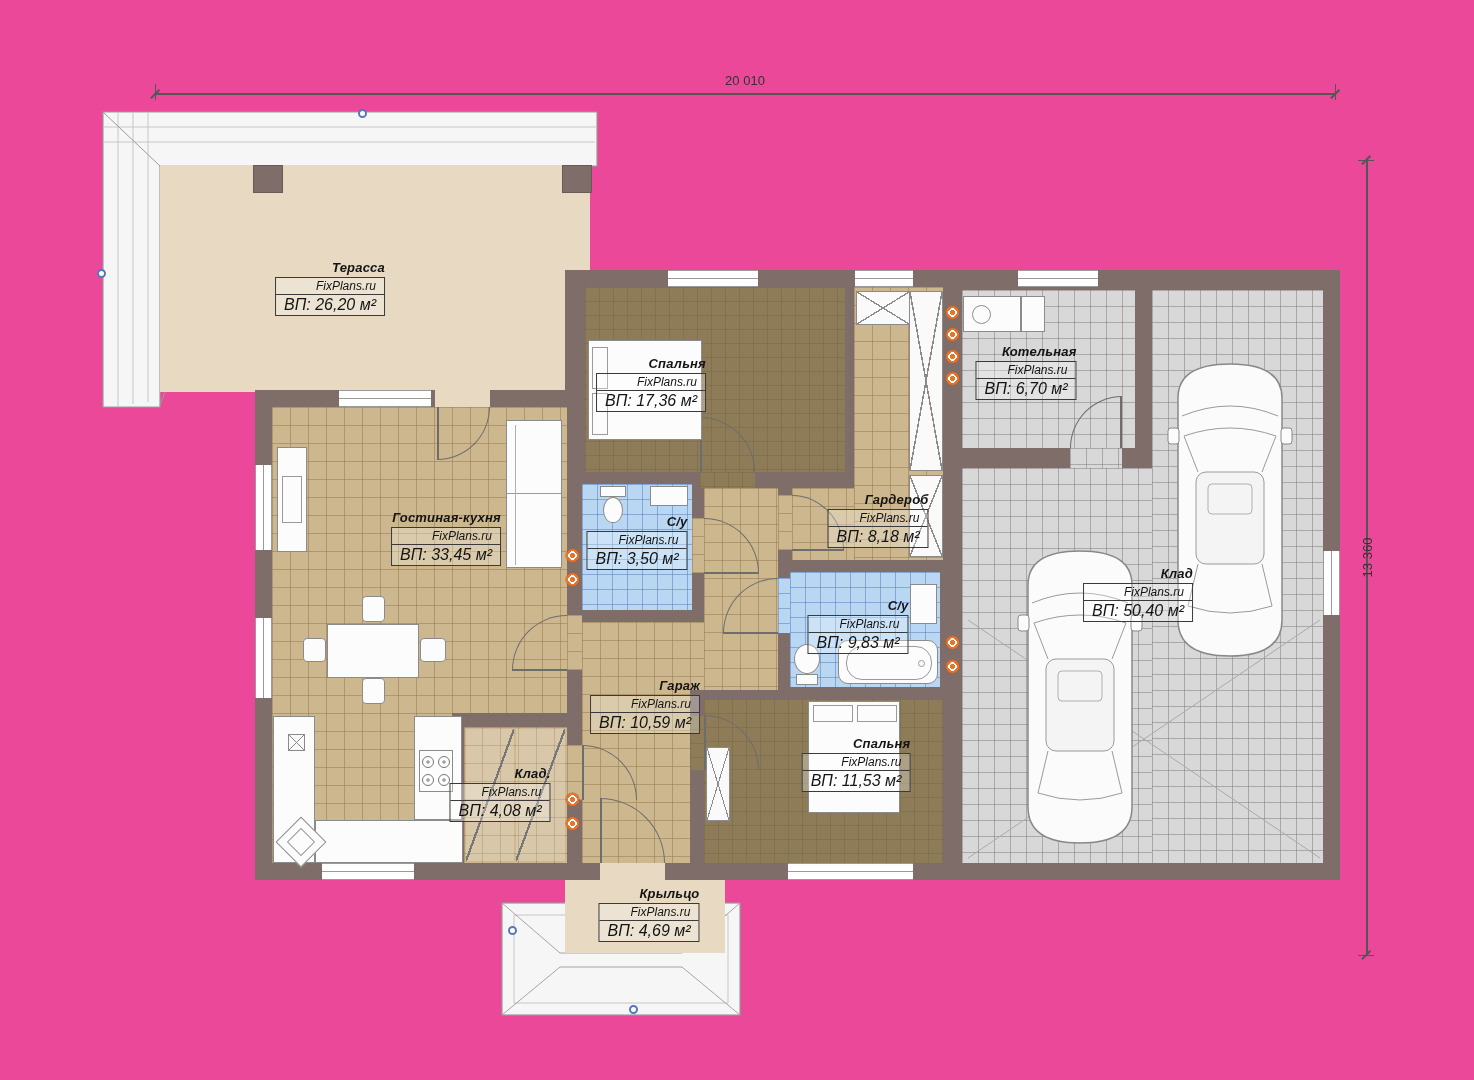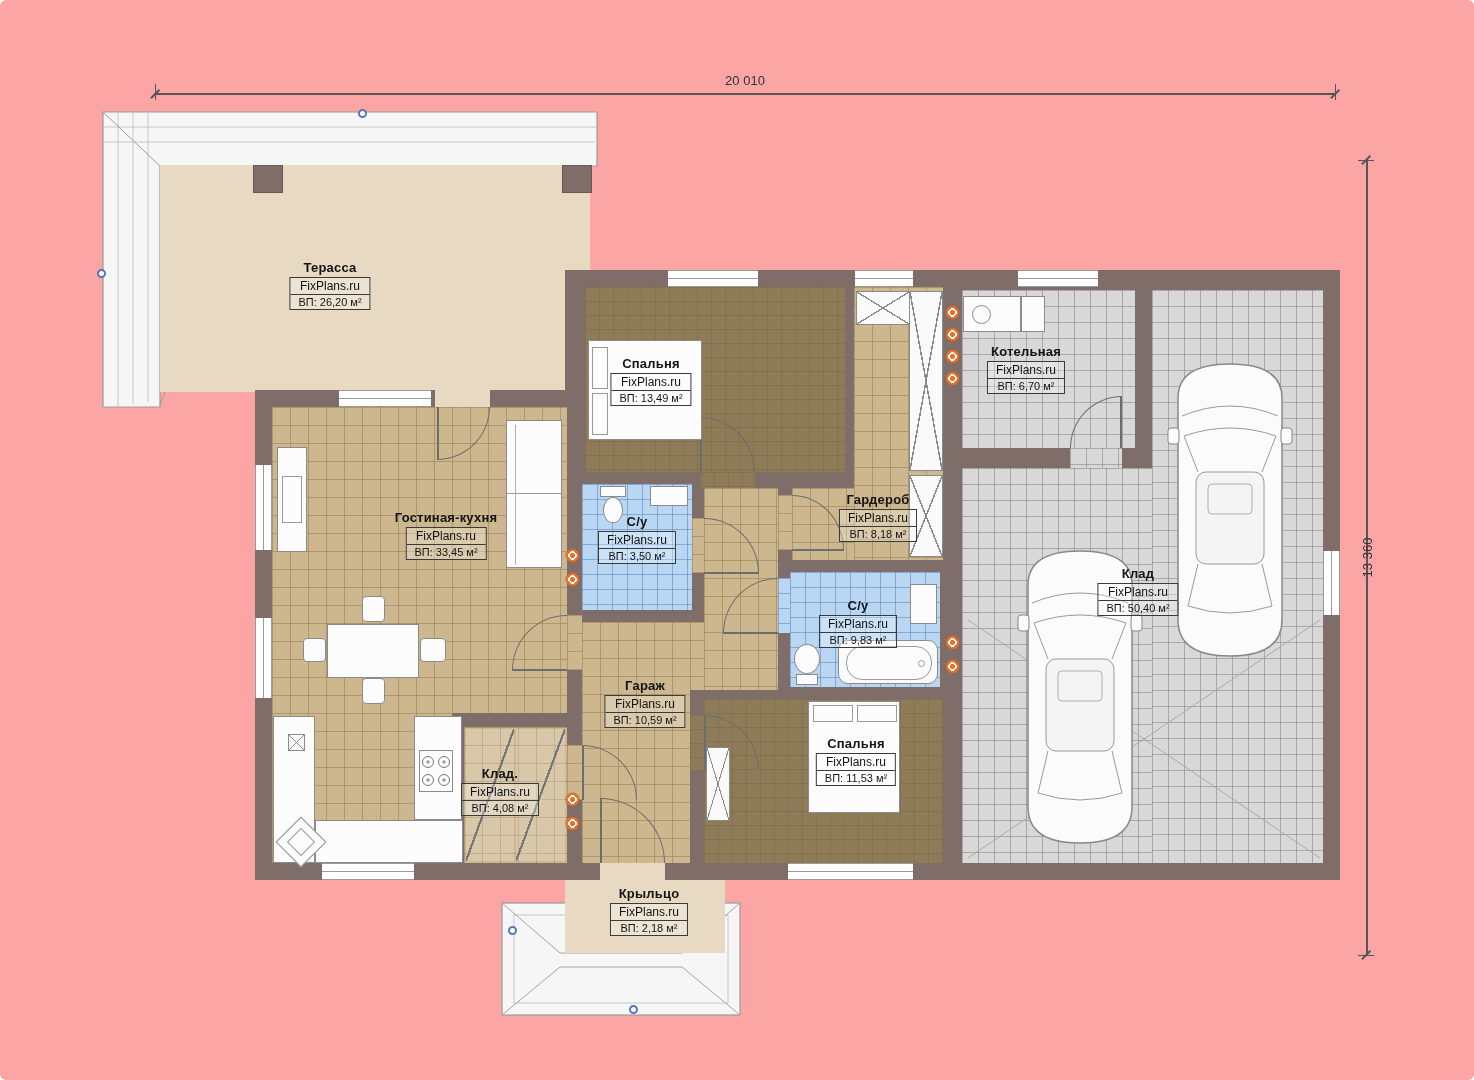--- a/index.html
+++ b/index.html
@@ -1,18 +1,18 @@
 <!DOCTYPE html>
 <html><head>
 <meta charset="utf-8">
 <style>
   html,body { margin:0; padding:0; background:#ffffff; }
   #canvas {
     position:relative; width:1474px; height:1080px; overflow:hidden;
-    font-family:"Liberation Sans", sans-serif; background:#fca5a5;border-radius:6px;
+    font-family:"Liberation Sans", sans-serif; background:#ec4899;
   }
   .wall { position:absolute; background:#7f6d6a; }
   .floor{ position:absolute; }
   .tan  { background-color:#cdb78e;
           background-image:linear-gradient(rgba(146,118,74,.5) 1px, transparent 1px),
                            linear-gradient(90deg, rgba(146,118,74,.5) 1px, transparent 1px);
           background-size:18px 18px; }
   .blue { background-color:#b9d7f3;
           background-image:linear-gradient(rgba(90,130,185,.55) 1px, transparent 1px),
                            linear-gradient(90deg, rgba(90,130,185,.55) 1px, transparent 1px);
@@ -40,25 +40,25 @@
   .arc  { position:absolute; box-sizing:border-box; }
   .arc.tr { border-top:1.5px solid #6d6d6d; border-right:1.5px solid #6d6d6d; border-top-right-radius:100% 100%; }
   .arc.tl { border-top:1.5px solid #6d6d6d; border-left:1.5px solid #6d6d6d; border-top-left-radius:100% 100%; }
   .arc.br { border-bottom:1.5px solid #6d6d6d; border-right:1.5px solid #6d6d6d; border-bottom-right-radius:100% 100%; }
   .leaf { position:absolute; background:#6d6d6d; }
   .rad  { position:absolute; width:13px; height:13px; border-radius:50%;
           background:radial-gradient(circle at 50% 50%, #e8742c 0 2.5px, #ffffff 2.5px 4.2px, #e8742c 4.2px 6.5px);
           box-shadow:0 0 0 0.5px #c05a16; }
   .bluedot { position:absolute; width:9px; height:9px; border-radius:50%;
           background:#ffffff; border:2px solid #5577bb; box-sizing:border-box; }
-  .rlabel { position:absolute; transform:translateX(-50%); text-align:center; color:#141414; z-index:40; }
+  .rlabel { position:absolute; transform:translateX(-50%); text-align:right; color:#141414; z-index:40;font-style:italic; }
   .rtitle { font-size:13px; font-weight:700; letter-spacing:.2px; margin-bottom:2px; white-space:nowrap; }
   .rbox   { display:inline-block; border:1px solid #3a3a3a; background:rgba(255,255,255,.28); }
   .rbrand { font-size:12px; padding:1px 8px; border-bottom:1px solid #3a3a3a; white-space:nowrap; }
-  .rarea  { font-size:11px; padding:1px 8px; white-space:nowrap; }
+  .rarea  { font-size:16px; padding:1px 8px; white-space:nowrap; }
   .dimline { position:absolute; background:#555555; }
   .dimtext { position:absolute; font-size:13px; color:#333333; text-align:center; }
   .tick { position:absolute; width:12px; height:1.5px; background:#555555; }
   svg.layer { position:absolute; left:0; top:0; pointer-events:none; }
 </style>
 </head>
 <body>
 
 <div id="canvas">
 
@@ -259,21 +259,21 @@
     <div class="rtitle">Терасса</div>
     <div class="rbox">
       <div class="rbrand">FixPlans.ru</div>
       <div class="rarea">ВП: 26,20 м²</div>
     </div>
   </div>
   <div class="rlabel" style="left:651px;top:356px;">
     <div class="rtitle">Спальня</div>
     <div class="rbox">
       <div class="rbrand">FixPlans.ru</div>
-      <div class="rarea">ВП: 13,49 м²</div>
+      <div class="rarea">ВП: 17,36 м²</div>
     </div>
   </div>
   <div class="rlabel" style="left:446px;top:510px;">
     <div class="rtitle">Гостиная-кухня</div>
     <div class="rbox">
       <div class="rbrand">FixPlans.ru</div>
       <div class="rarea">ВП: 33,45 м²</div>
     </div>
   </div>
   <div class="rlabel" style="left:637px;top:514px;">
@@ -329,17 +329,17 @@
     <div class="rtitle">Спальня</div>
     <div class="rbox">
       <div class="rbrand">FixPlans.ru</div>
       <div class="rarea">ВП: 11,53 м²</div>
     </div>
   </div>
   <div class="rlabel" style="left:649px;top:886px;">
     <div class="rtitle">Крыльцо</div>
     <div class="rbox">
       <div class="rbrand">FixPlans.ru</div>
-      <div class="rarea">ВП: 2,18 м²</div>
+      <div class="rarea">ВП: 4,69 м²</div>
     </div>
   </div>
 
 </div>
 
 </body></html>

